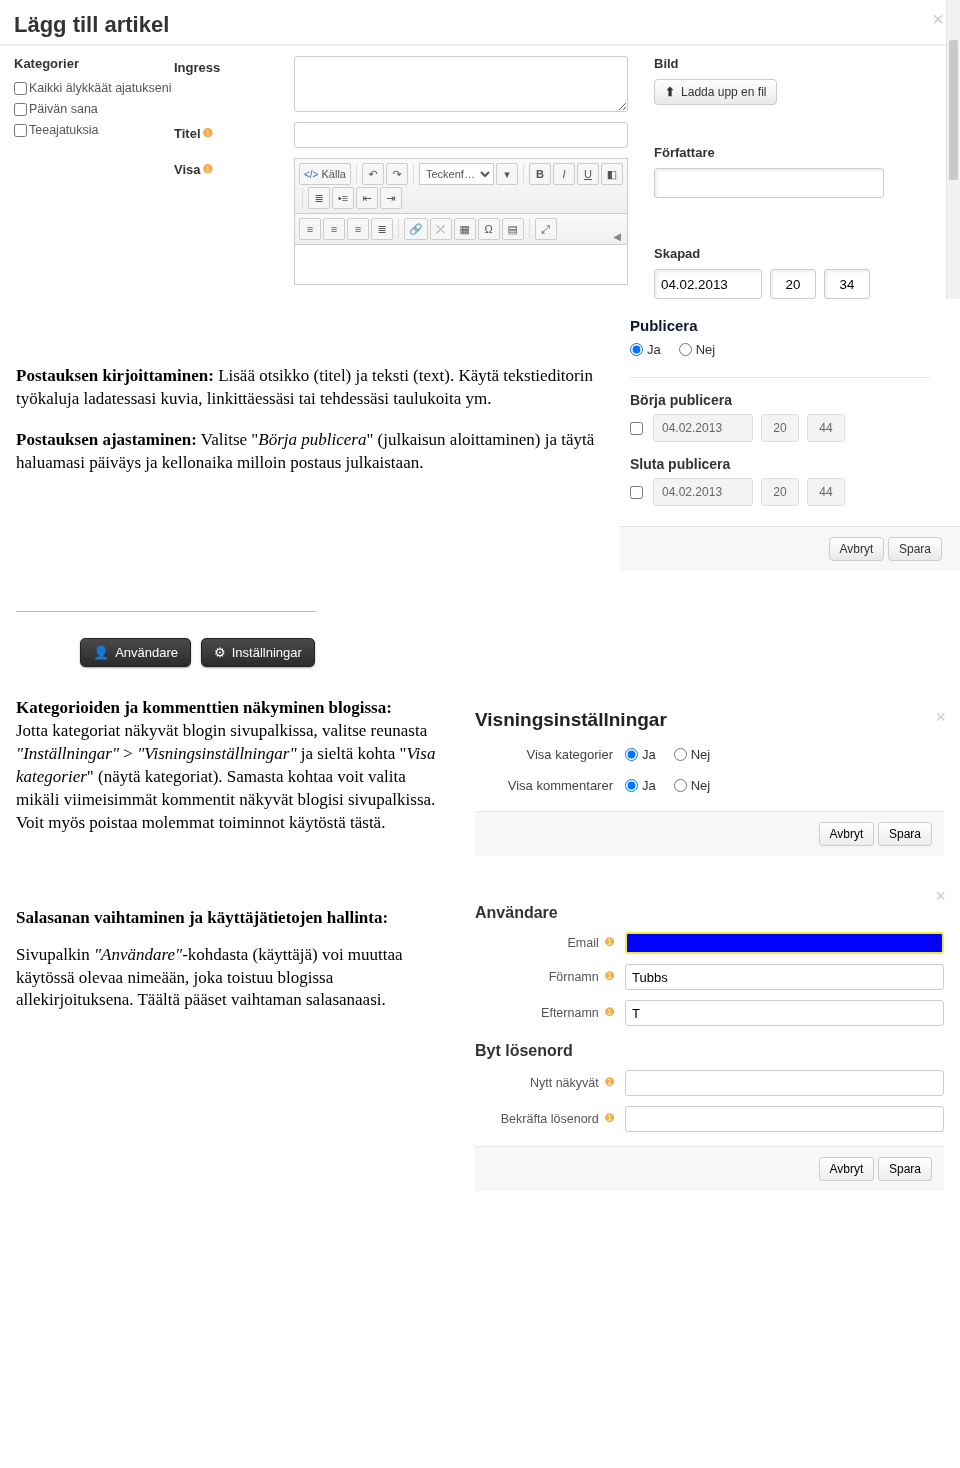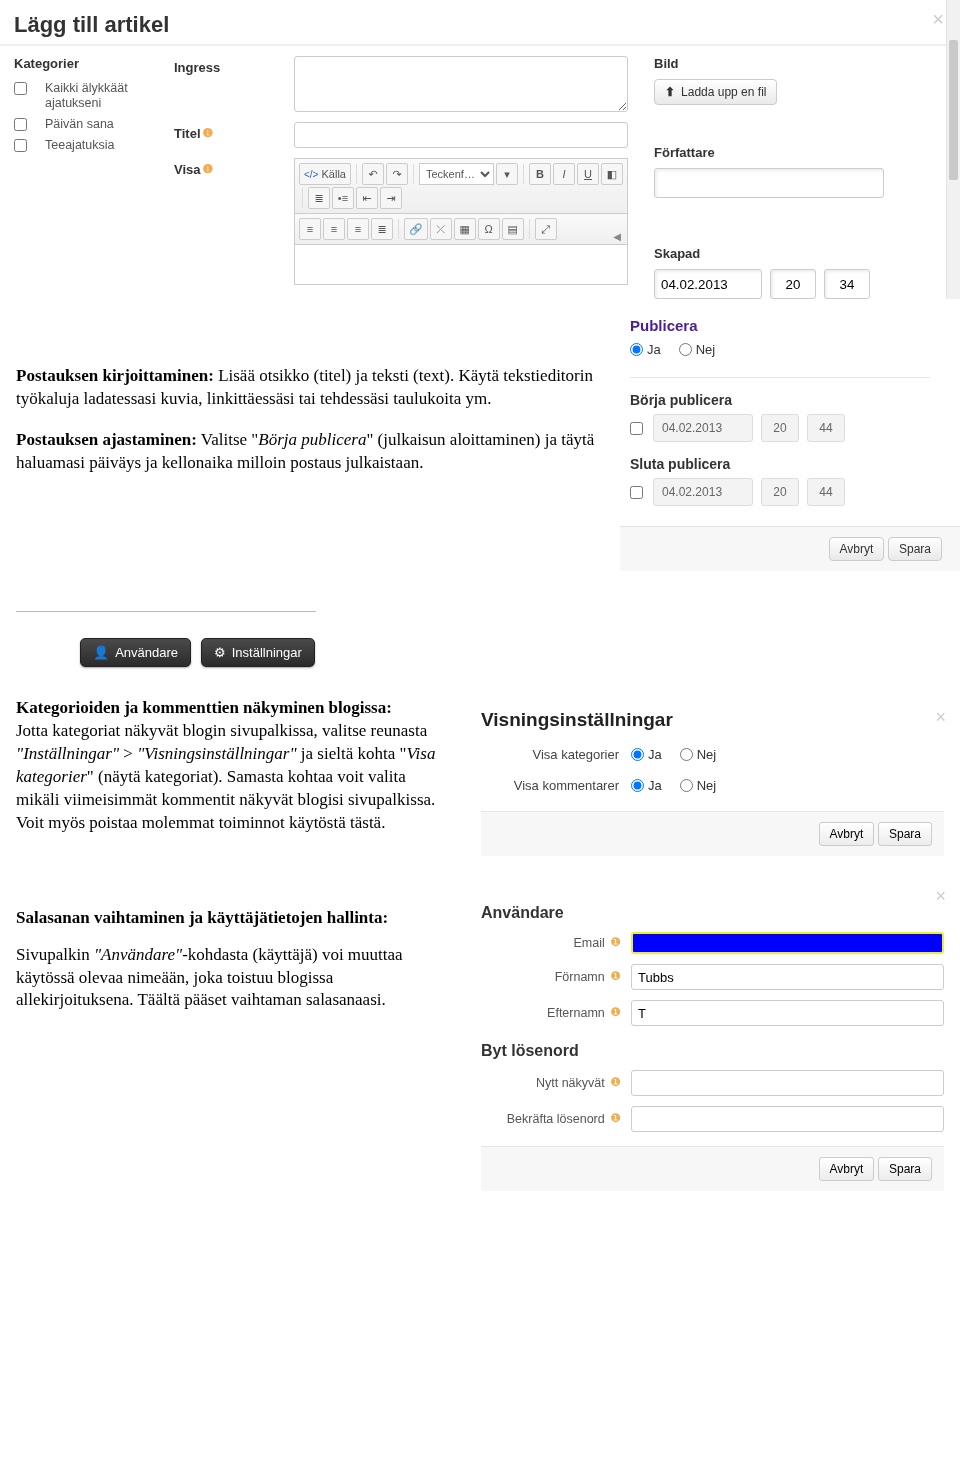--- a/index.html
+++ b/index.html
@@ -6,21 +6,21 @@
 body { font-family: Arial, Helvetica, sans-serif; font-size: 13px; color: #333; background: #fff; width: 960px; }
 .close-x { position: absolute; top: 8px; right: 16px; color: #ccc; font-size: 20px; cursor: pointer; }
 .close-x-sm { color: #ccc; font-size: 18px; cursor: pointer; }
 
 
 .dlg1 { border-bottom: 2px solid #eee; padding: 12px 14px 6px 14px; position: relative; background: #fff; }
 .dlg1 h2 { font-size: 22px; font-weight: bold; color: #333; }
 .dlg1-body { display: flex; padding: 10px 0 0 14px; }
 .catcol { width: 160px; }
 .catcol .lbl { font-weight: bold; font-size: 13px; margin-bottom: 10px; display:block; }
-.catlist label { display: flex; align-items: flex-start; gap: 18px; font-size: 12.5px; color: #555; margin-bottom: 6px; line-height:1.2; }
+.catlist label { display: flex; align-items: flex-start; gap: 2px; font-size: 12.5px; color: #555; margin-bottom: 6px; line-height:1.2; }
 .catlist input[type=checkbox] { margin-top: 1px; }
 .midcol { width: 470px; padding-right: 16px; }
 .row { display: flex; align-items: flex-start; margin-bottom: 10px; }
 .row .flbl { width: 120px; font-weight: bold; font-size: 13px; padding-top: 4px; }
 .req { color: #f0ad4e; font-size: 12px; margin-left: 2px; position: relative; top: -1px; }
 .tin { flex:1; border:1px solid #ccc; border-radius:3px; height:26px; padding:2px 6px; background:#fff; }
 .tarea { flex:1; border:1px solid #ccc; border-radius:3px; height:56px; background:#fff; resize: both; }
 .editor { flex:1; }
 .toolbar { border:1px solid #ccc; background: linear-gradient(#fafafa,#efefef); padding:4px 4px; display:flex; flex-wrap:wrap; gap:2px; align-items:center; }
 .tbtn { border:1px solid #ccc; background:#f6f6f6; border-radius:2px; min-width:22px; height:22px; font-size:11px; display:inline-flex; align-items:center; justify-content:center; padding:0 4px; color:#555; cursor:pointer; }
@@ -30,21 +30,21 @@
 .edittxt { border:1px solid #ccc; border-top:none; height:40px; background:#fff; }
 .collapse-handle { position:absolute; right:6px; bottom:2px; font-size:10px; color:#888; }
 .rightcol { width: 240px; padding-left: 10px; }
 .rightcol .rlbl { font-weight:bold; font-size:13px; margin-bottom:8px; display:block; }
 .btn { display:inline-flex; align-items:center; gap:6px; border:1px solid #ccc; border-radius:4px; background:linear-gradient(#fff,#e9e9e9); padding:5px 10px; font-size:12px; color:#333; cursor:pointer; }
 .btn-small { padding:4px 10px; }
 .inset-input { border:1px solid #ccc; border-radius:3px; height:30px; width:100%; background:#fff; box-shadow: inset 2px 2px 3px rgba(0,0,0,.07); padding:2px 6px; }
 .skapad-row { display:flex; gap:8px; }
 .skapad-row .inset-input { width:auto; }
 .triplet .date { width:108px; } .triplet .num { width:46px; text-align:center; }
-.rlabel-big { font-size:15px; font-weight:bold; color:#4c1d95; margin:12px 0 8px 0; }
+.rlabel-big { font-size:15px; font-weight:bold; color:#0f172a; margin:12px 0 8px 0; }
 .radio-row { display:flex; gap:18px; align-items:center; font-size:13px; }
 .radio-row label { display:flex; align-items:center; gap:4px; }
 .sched { margin-top:14px; }
 .sched .srow { display:flex; gap:8px; align-items:center; margin-top:6px; }
 .sched .srow input[type=checkbox] { margin-right:2px; }
 .greyval { background:#f3f3f3; border:1px solid #ddd; border-radius:3px; height:28px; display:inline-flex; align-items:center; padding:0 8px; color:#666; font-size:12px; }
 .scrolltrack { position:absolute; top:0; right:0; bottom:0; width:14px; background:#f1f1f1; border-left:1px solid #e3e3e3; }
 .scrollthumb { position:absolute; left:2px; right:2px; background:#c9c9c9; border-radius:2px; }
 .dlg1-footer { padding:10px 18px; text-align:right; background:#f7f7f7; border-top:1px solid #e2e2e2; }
 .dlg1-wrap { position:relative; }
@@ -53,21 +53,21 @@
 .para { font-family: Georgia, "Times New Roman", serif; font-size:17px; line-height:1.35; color:#000; padding: 0 16px; }
 .para strong { font-weight:bold; }
 .para em { font-style: italic; }
 .parablock { margin-top: 24px; }
 
 
 .darkbtns { display:flex; gap:10px; margin: 26px 0 0 80px; }
 .dbtn { background: linear-gradient(#4a4a4a,#2b2b2b); color:#fff; border:1px solid #222; border-radius:5px; padding:6px 12px; font-size:13px; display:inline-flex; align-items:center; gap:6px; box-shadow: 0 1px 2px rgba(0,0,0,.35); cursor:pointer; }
 
 
-.split { display:flex; gap:10px; margin-top: 30px; }
+.split { display:flex; gap:4px; margin-top: 30px; }
 .split .left { width: 455px; }
 .split .right { flex:1; }
 
 
 .vset { background:#fff; padding:12px 16px 0 16px; position:relative; }
 .vset h3 { font-size:19px; font-weight:bold; color:#222; }
 .vset .vrow { display:flex; align-items:center; margin-top:16px; }
 .vset .vrlbl { width:150px; text-align:right; padding-right:12px; font-size:13px; color:#444; }
 .vfooter { text-align:right; padding:10px 12px; background:#f7f7f7; border-top:1px solid #e6e6e6; margin-top:18px; }
 .btn-sm2 { border:1px solid #ccc; border-radius:3px; background:linear-gradient(#fff,#ececec); padding:4px 10px; font-size:12px; cursor:pointer; }

